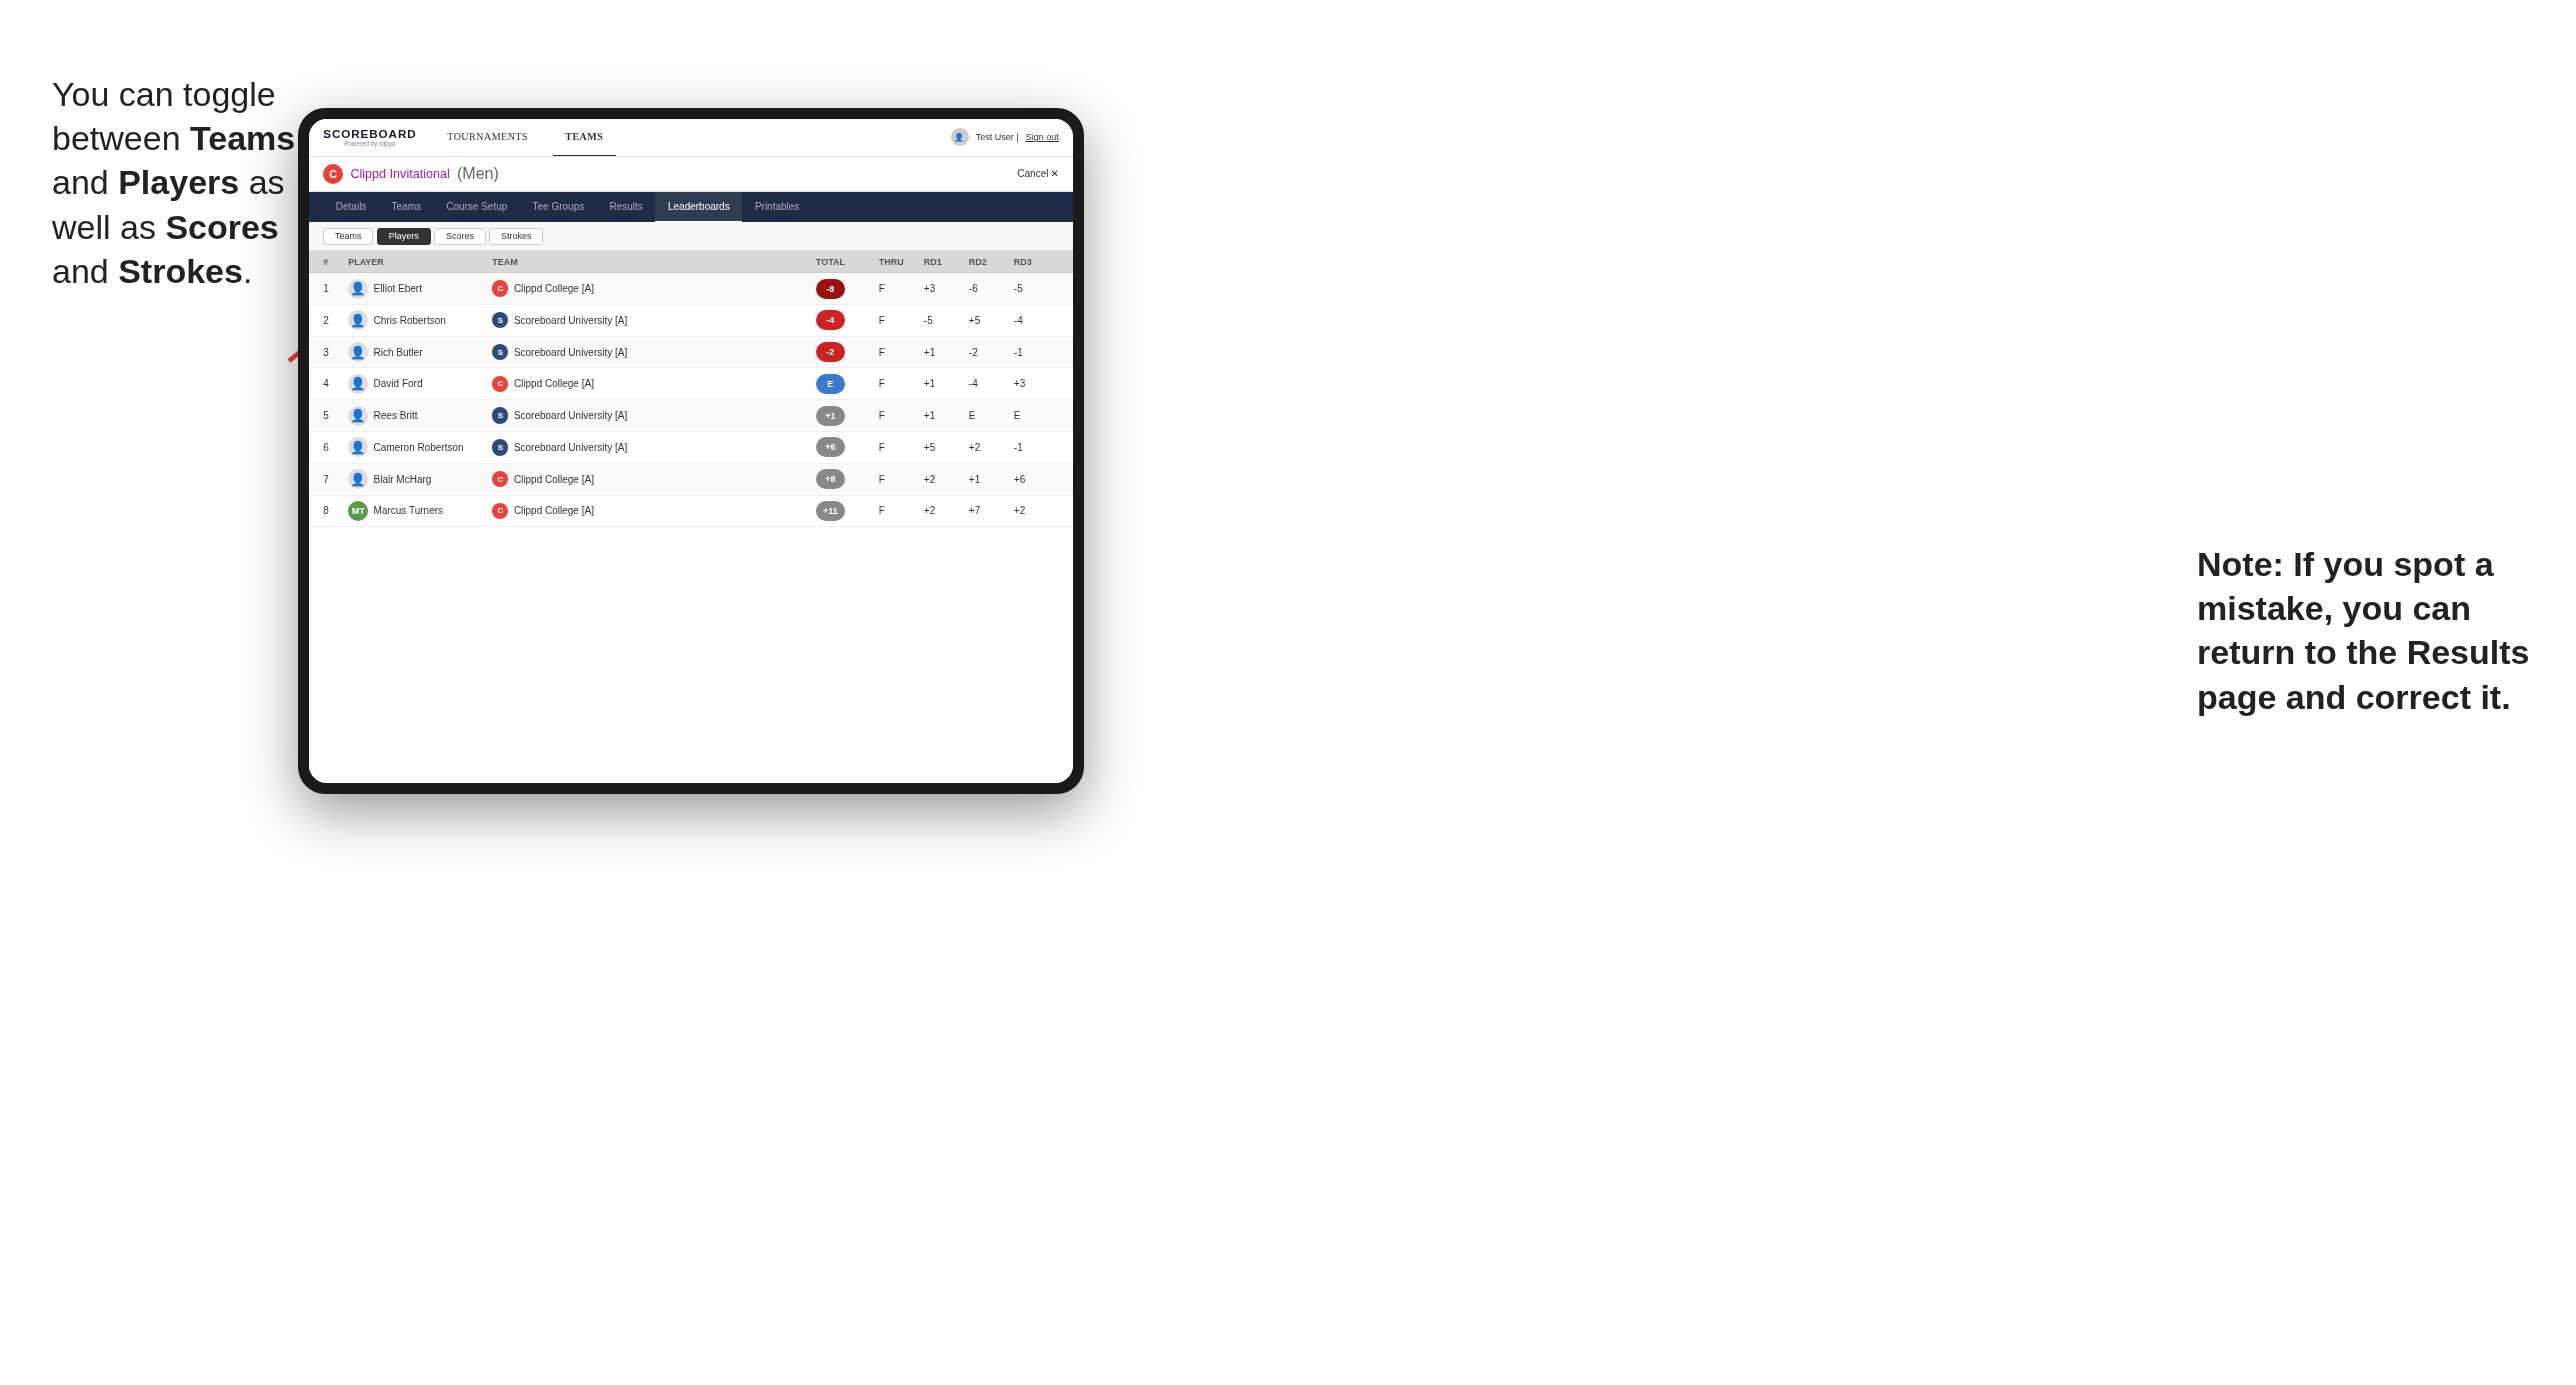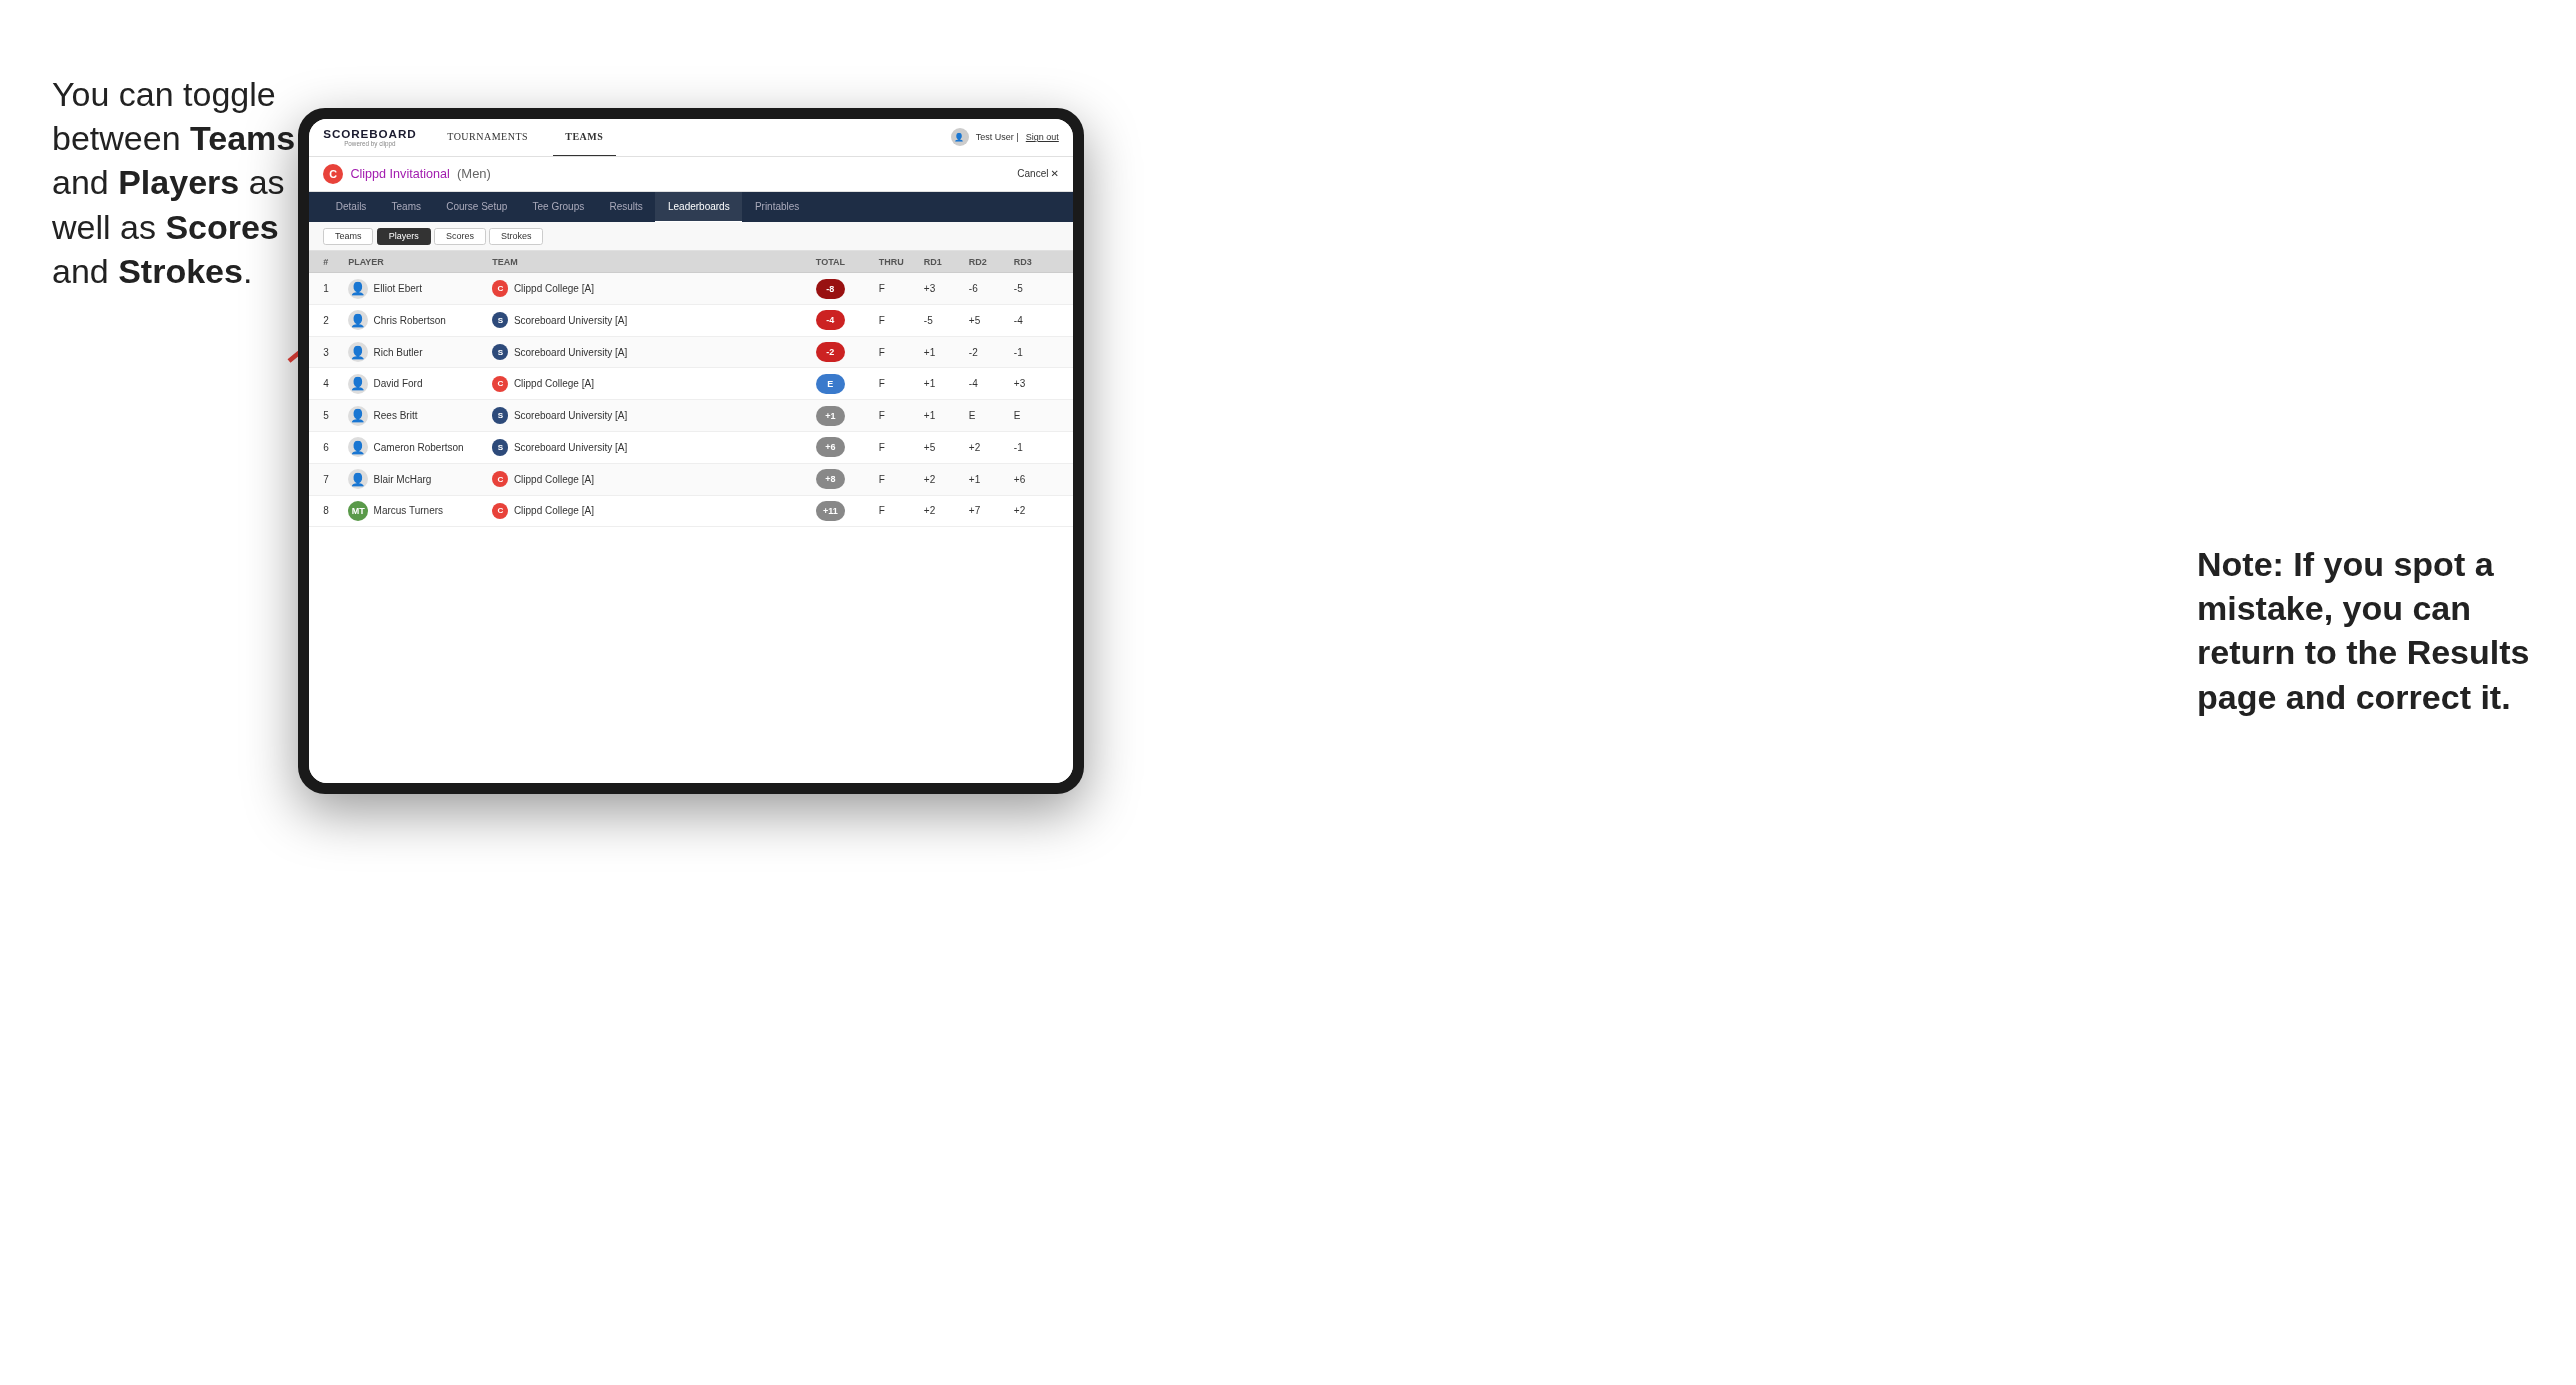--- a/index.html
+++ b/index.html
@@ -156,21 +156,21 @@
       color: white;
       font-size: 10.8px;
       font-weight: bold;
     }
     .t-name {
       font-size: 12.6px;
       font-weight: 400;
       color: #a21caf;
     }
     .t-sub {
-      font-size: 13px;
+      font-size: 16px;
       color: #666;
     }
     .cancel-btn {
       font-size: 10px;
       color: #333;
       cursor: pointer;
       display: flex;
       align-items: center;
       gap: 2px;
     }

